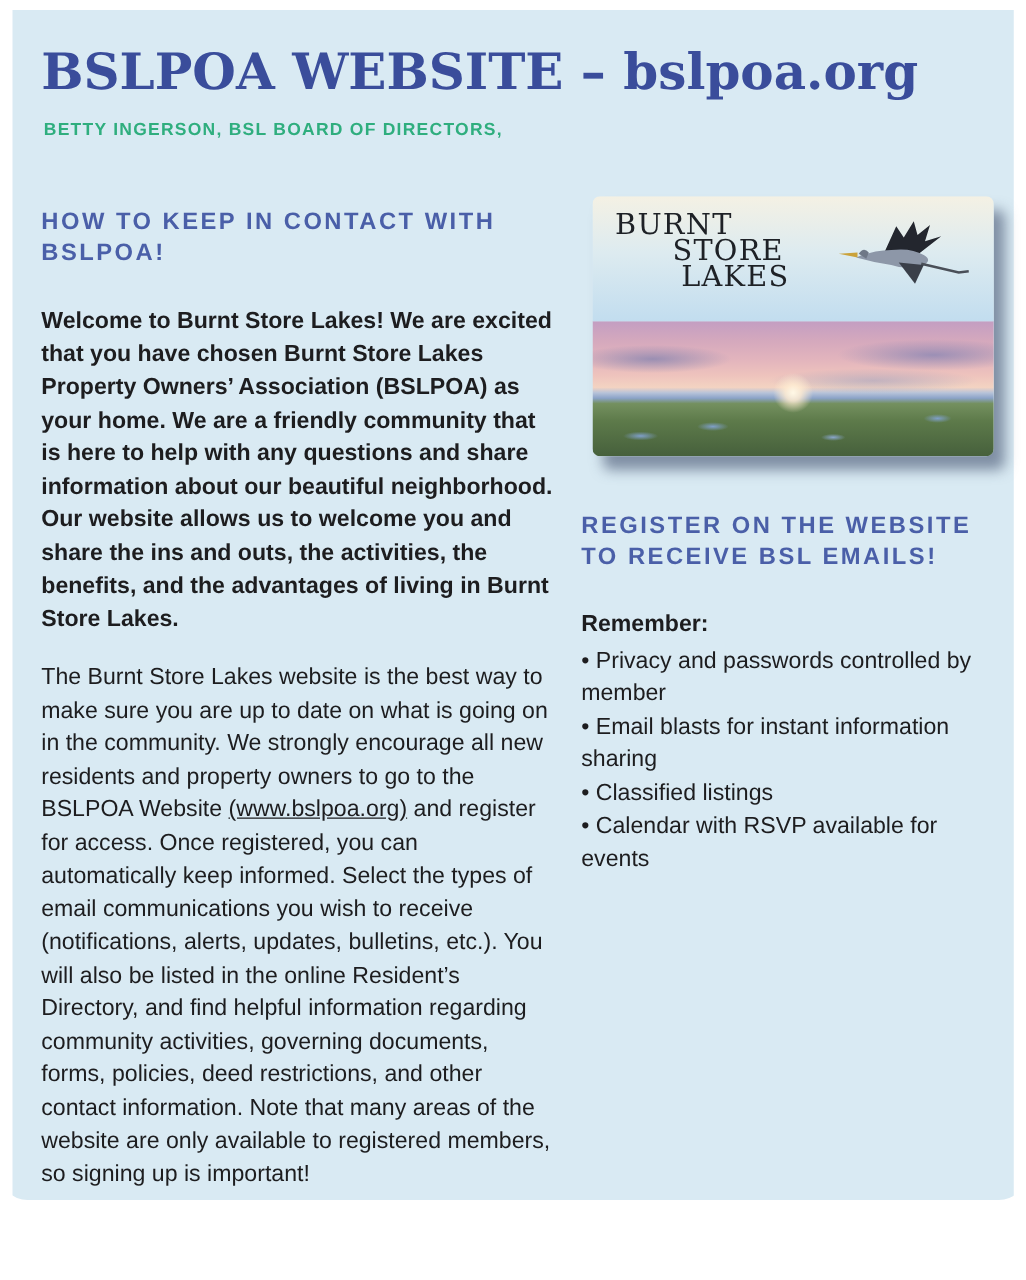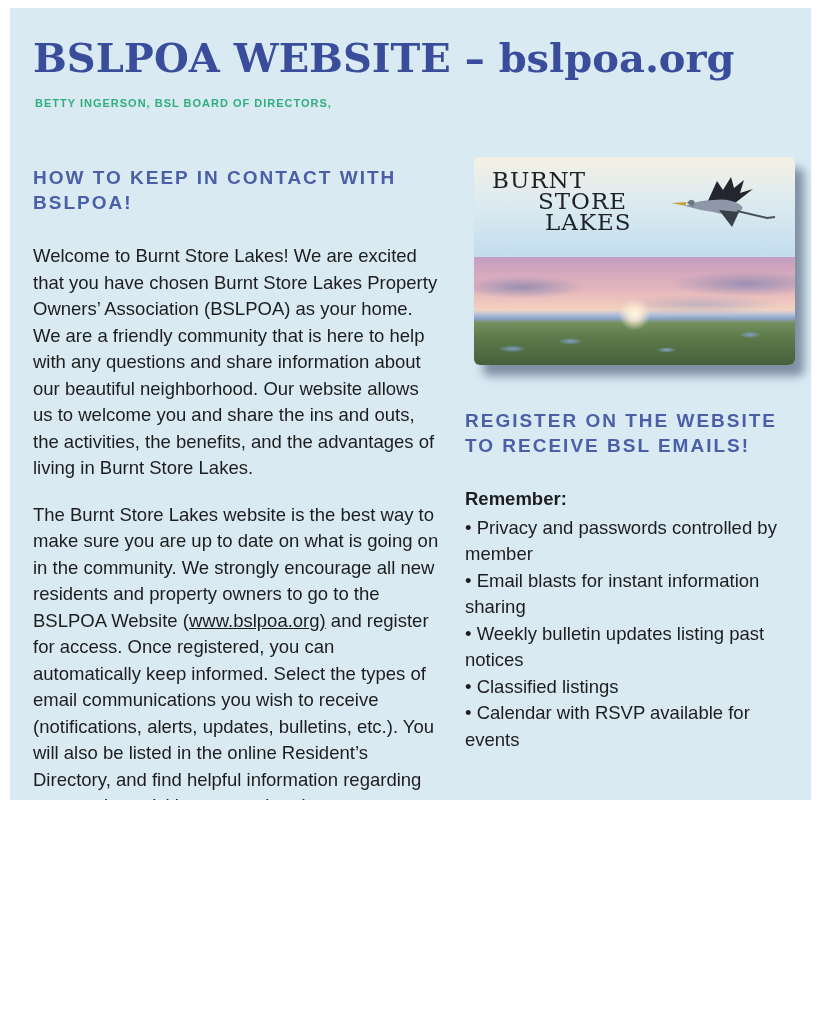--- a/index.html
+++ b/index.html
@@ -3,42 +3,42 @@
 <meta charset="utf-8">
 <style>
   * { box-sizing: border-box; }
   html,body { margin:0; padding:0; }
   body {
     width:821px; height:1024px;
     background:#ffffff;
     font-family:"Liberation Sans", sans-serif;
     -webkit-font-smoothing:antialiased;
   }
-  .page { position:relative; width:821px; height:800px; background:#ffffff; overflow:hidden; }
+  .page { position:relative; width:821px; height:960px; background:#ffffff; overflow:hidden;border-radius:22px; }
   .panel { position:absolute; left:10px; top:8px; width:801px; height:1007px; background:#d9eaf3; }
 
   .title {
     position:absolute; left:33px; top:34px;
     font-family:"DejaVu Serif", serif; font-weight:700;
     font-size:40px; color:#3a4d9b; white-space:nowrap;
   }
   .byline {
     position:absolute; left:35px; top:93px;
-    font-size:11px; font-weight:700; color:#2fae7e;
+    font-size:14px; font-weight:700; color:#2fae7e;
     letter-spacing:1px; line-height:21px;
   }
 
   .section-heading {
     color:#4a5fa8; font-weight:700; font-size:19px;
     letter-spacing:2px; line-height:25px;
   }
   .body-text { color:#1d1d1f; font-size:18.5px; line-height:26.5px; }
 
   .col-left { position:absolute; left:33px; top:165px; width:410px; }
-  .para1 { margin:28px 0 0 0; }
+  .para1 { margin:28px 0 0 0;font-weight:bold; }
   .para2 { margin:20px 0 0 0; }
   .inline-link { color:#1d1d1f; text-decoration:underline; }
 
   
   .hero {
     position:absolute; left:474px; top:157px; width:321px; height:208px;
     border-radius:6px; overflow:hidden;
     box-shadow:9px 11px 10px rgba(55,70,100,0.55);
   }
   .hero-logo {
@@ -113,18 +113,17 @@
     </div>
     <div class="hero-photo"></div>
   </div>
 
   <div class="col-right">
     <div class="section-heading">REGISTER ON THE WEBSITE TO RECEIVE BSL EMAILS!</div>
     <p class="body-text remember">Remember:</p>
     <div class="bullets body-text">
       <p class="bullet">Privacy and passwords controlled by member</p>
       <p class="bullet">Email blasts for instant information sharing</p>
-      <p class="bullet">Weekly bulletin updates listing past notices</p>
       <p class="bullet">Classified listings</p>
       <p class="bullet">Calendar with RSVP available for events</p>
     </div>
   </div>
 </div>
 
 </body></html>

